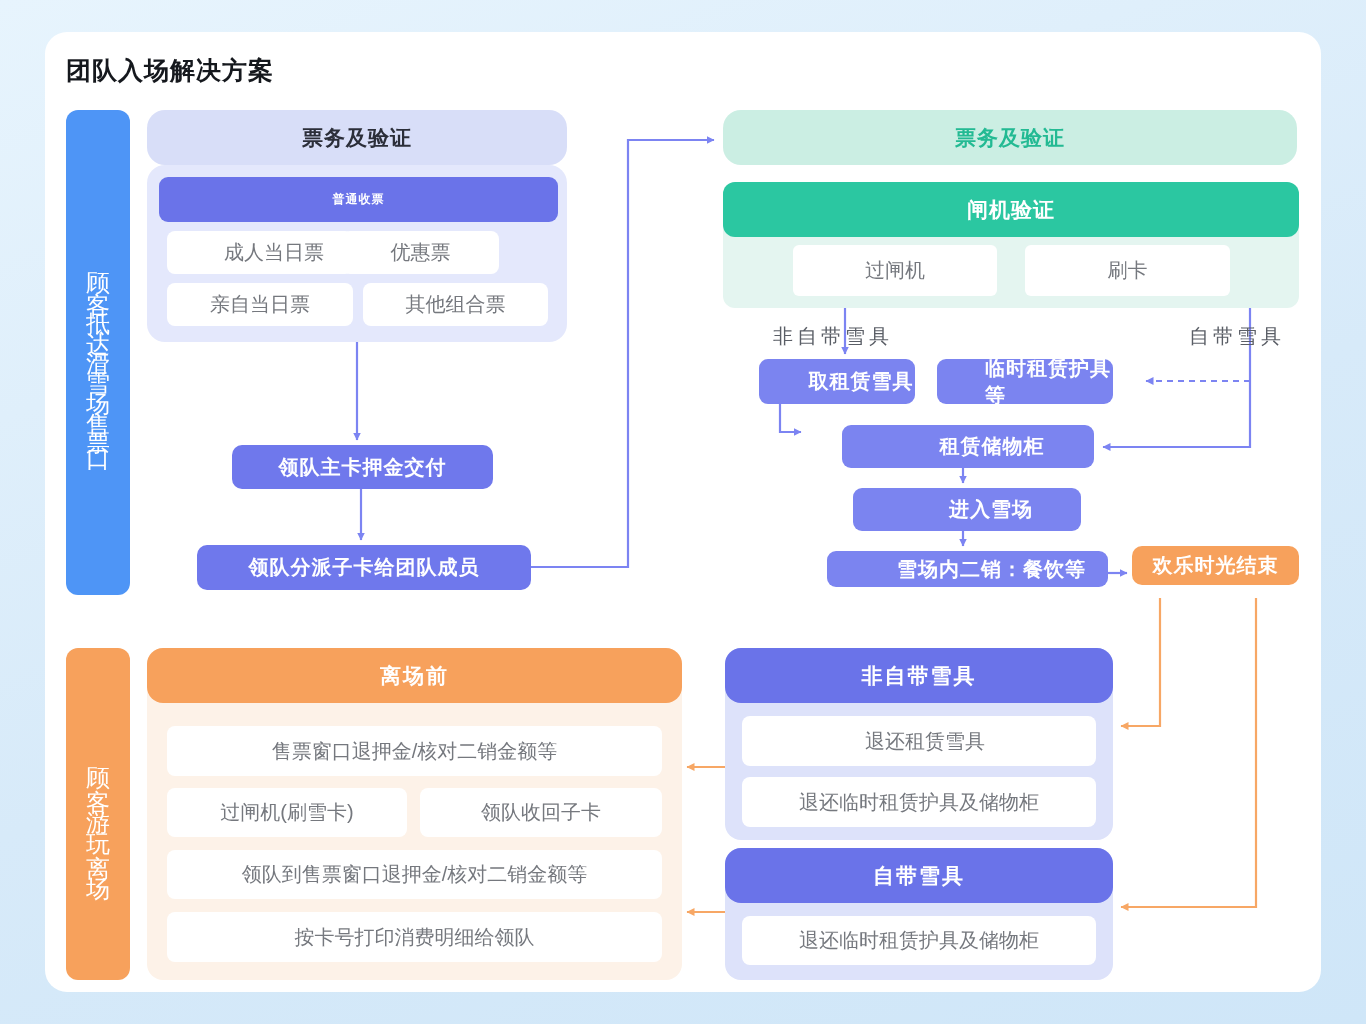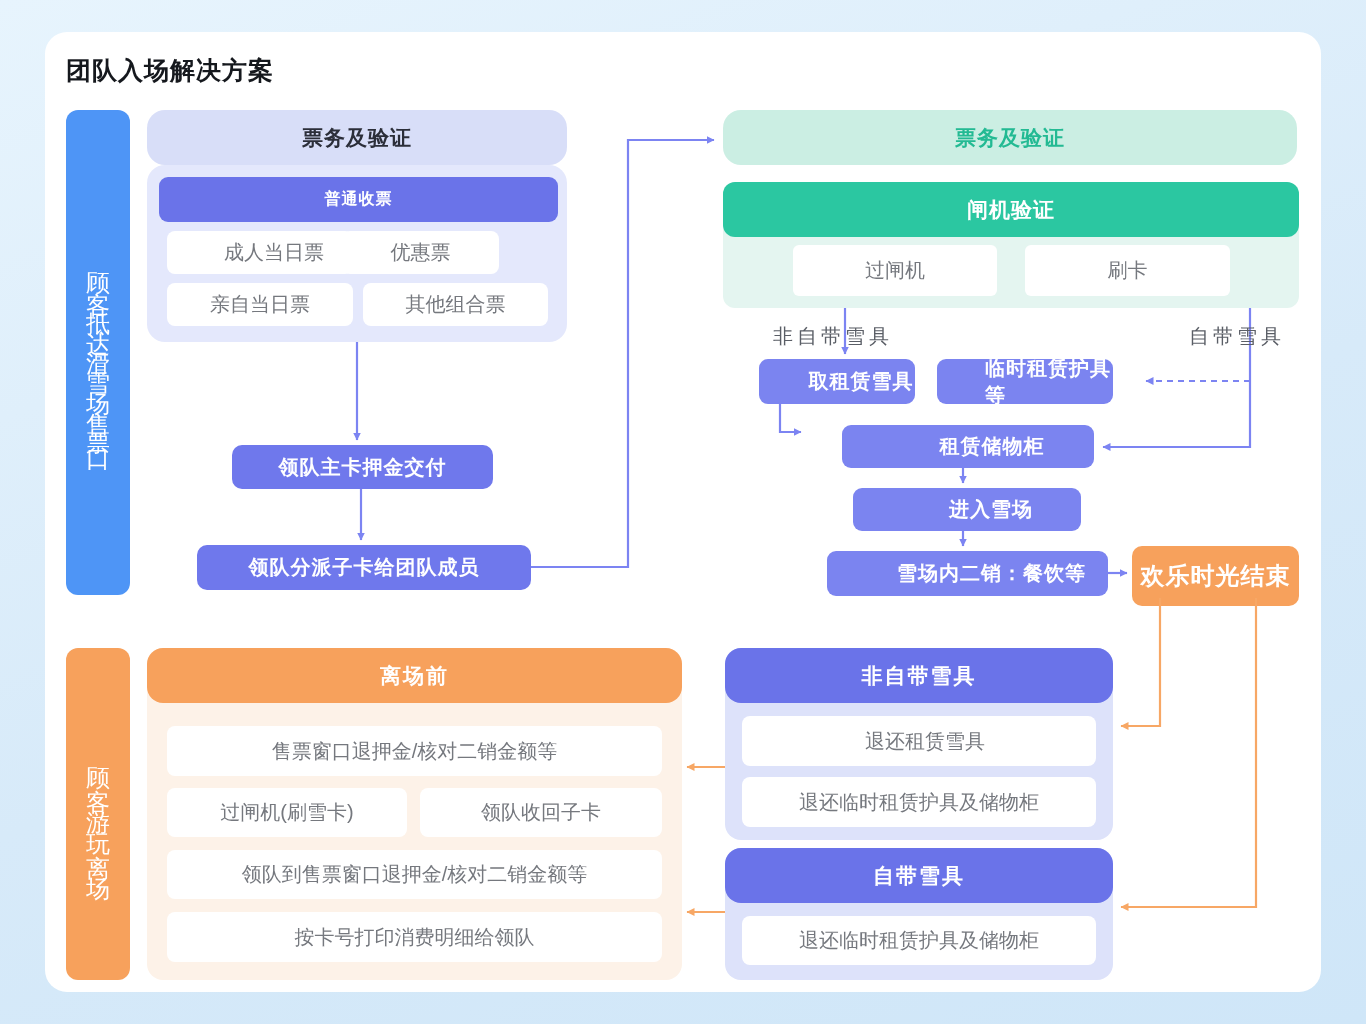--- a/index.html
+++ b/index.html
@@ -27,21 +27,21 @@
   }
   .vbar.blue{left:66px;top:110px;width:64px;height:485px;background:#4E95F6;letter-spacing:20px;}
   .vbar.orange{left:66px;top:648px;width:64px;height:332px;background:#F7A15C;letter-spacing:22px;}
   
   .cbox{display:flex;align-items:center;justify-content:center;}
   
   .tl-header{left:147px;top:110px;width:420px;height:55px;background:#D8DEF8;border-radius:18px;
     font-size:21px;font-weight:700;color:#2B2E39;letter-spacing:1px;z-index:3;}
   .tl-body{left:147px;top:165px;width:420px;height:177px;background:#E4E8FC;border-radius:18px;z-index:2;}
   .solid-purple{background:#6A73E9;color:#FFFFFF;font-weight:700;border-radius:9px;}
-  .tl-sub{left:159px;top:177px;width:399px;height:45px;font-size:16px;letter-spacing:1px;z-index:4;}
+  .tl-sub{left:159px;top:177px;width:399px;height:45px;font-size:12px;letter-spacing:1px;z-index:4;}
   .wbox{background:#FFFFFF;border-radius:8px;color:#75787E;font-size:20px;z-index:4;}
   .tk0{left:167px;top:231px;width:186px;height:43px;padding-left:28px;}
   .tk1{left:342px;top:231px;width:157px;height:43px;}
   .tk2{left:167px;top:283px;width:186px;height:43px;}
   .tk3{left:363px;top:283px;width:185px;height:43px;}
   
   .flow-purple{background:#6F78EC;color:#FFFFFF;font-weight:700;border-radius:10px;font-size:20px;letter-spacing:1px;z-index:4;}
   .step0{left:232px;top:445px;width:261px;height:44px;}
   .step1{left:197px;top:545px;width:334px;height:45px;}
   
@@ -55,23 +55,23 @@
   
   .branch-label{color:#5A5E66;font-size:20px;letter-spacing:4px;z-index:6;}
   .bl-left{left:768px;top:323px;width:130px;height:26px;}
   .bl-right{left:1185px;top:323px;width:104px;height:26px;}
   
   .node{background:#7B84F0;color:#FFFFFF;font-weight:700;border-radius:9px;font-size:20px;letter-spacing:1px;z-index:4;padding-left:48px;}
   .n-pick{left:759px;top:359px;width:156px;height:45px;}
   .n-temp{left:937px;top:359px;width:176px;height:45px;}
   .n-locker{left:842px;top:425px;width:252px;height:43px;}
   .n-enter{left:853px;top:488px;width:228px;height:43px;}
-  .n-sales{left:827px;top:551px;width:281px;height:45px;}
-  .n-end{left:1132px;top:546px;width:167px;height:60px;background:#F7A15C;color:#FFFFFF;
-    font-weight:700;border-radius:10px;font-size:24px;letter-spacing:1px;z-index:4;}
+  .n-sales{left:827px;top:551px;width:281px;height:36px;}
+  .n-end{left:1132px;top:546px;width:167px;height:39px;background:#F7A15C;color:#FFFFFF;
+    font-weight:700;border-radius:10px;font-size:20px;letter-spacing:1px;z-index:4;}
   
   .dep-body{left:147px;top:648px;width:535px;height:332px;background:#FDF2E8;border-radius:16px;z-index:2;}
   .dep-header{left:147px;top:648px;width:535px;height:55px;background:#F7A15C;border-radius:16px;
     color:#FFFFFF;font-size:21px;font-weight:700;letter-spacing:2px;z-index:3;}
   .dp0{left:167px;top:726px;width:495px;height:50px;}
   .dp1{left:167px;top:788px;width:240px;height:49px;}
   .dp2{left:420px;top:788px;width:242px;height:49px;}
   .dp3{left:167px;top:850px;width:495px;height:49px;}
   .dp4{left:167px;top:912px;width:495px;height:50px;}
   

